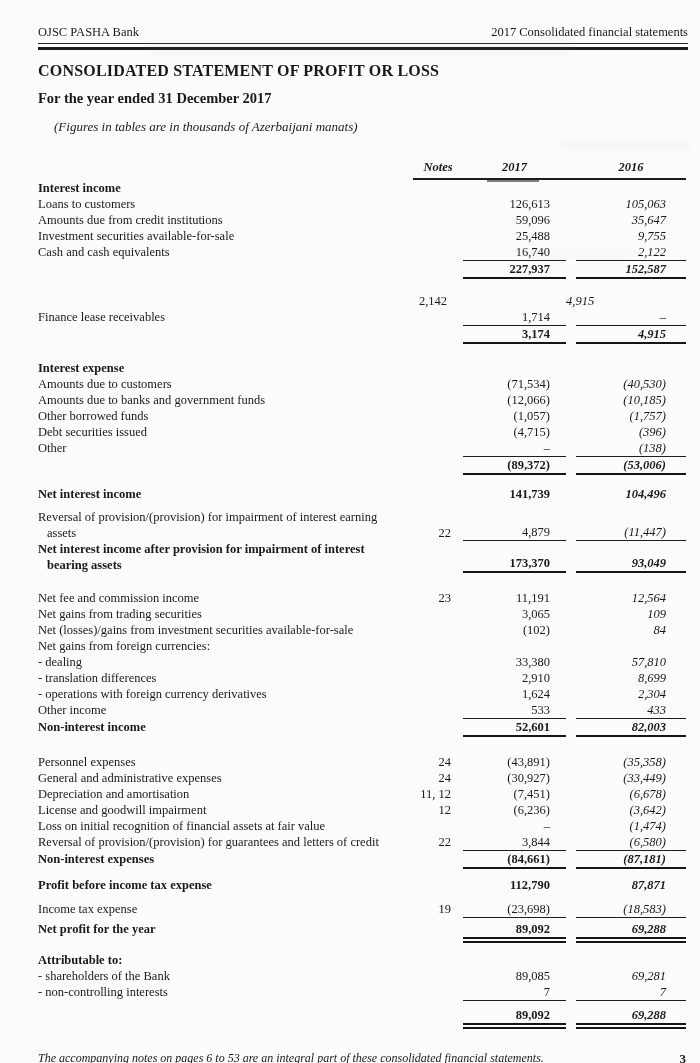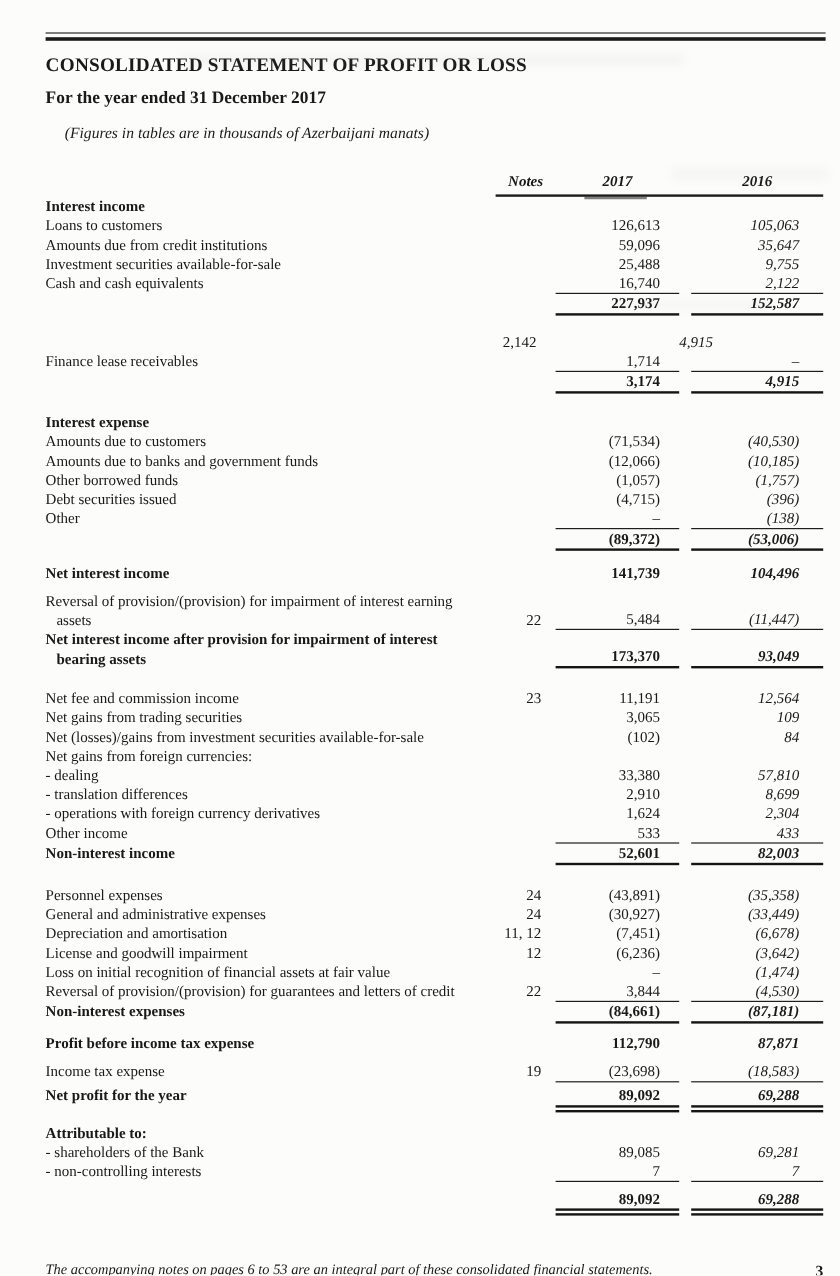--- a/index.html
+++ b/index.html
@@ -61,20 +61,24 @@
 </style>
 </head>
 <body>
 
 <div class="page">
 
   <div class="smudge s1"></div>
   <div class="smudge s2"></div>
   <div class="smudge s3"></div>
 
+  <div class="runhead">
+    <span>OJSC PASHA Bank</span>
+    <span>2017 Consolidated financial statements</span>
+  </div>
   <div class="rule-thin"></div>
   <div class="rule-thick"></div>
 
   <h1 class="doc-title">CONSOLIDATED STATEMENT OF PROFIT OR LOSS</h1>
   <h2 class="doc-subtitle">For the year ended 31 December 2017</h2>
   <p class="fig-note">(Figures in tables are in thousands of Azerbaijani manats)</p>
 
   <div class="fin-table" id="fin-table">
     <div class="trow header-row">
       <div class="c label"></div>
@@ -241,21 +245,21 @@
         <div class="c gap"></div>
         <div class="c v v16">104,496</div>
       </div>
       <div class="spacer" style="height: 7px;"></div>
       <div class="trow twoline">
         <div class="c label">
           <div class="line1">Reversal of provision/(provision) for impairment of interest earning</div>
           <div class="indent">assets</div>
         </div>
         <div class="c note">22</div>
-        <div class="c v v17 u-thin">5,484</div>
+        <div class="c v v17 u-thin">4,879</div>
         <div class="c gap"></div>
         <div class="c v v16 u-thin">(11,447)</div>
       </div>
       <div class="trow bold twoline">
         <div class="c label">
           <div class="line1">Net interest income after provision for impairment of interest</div>
           <div class="indent">bearing assets</div>
         </div>
         <div class="c note"></div>
         <div class="c v v17 u-thick">173,370</div>
@@ -390,21 +394,21 @@
         <div class="c gap"></div>
         <div class="c v v16">(1,474)</div>
       </div>
       <div class="trow">
         <div class="c label">
           <div class="line1">Reversal of provision/(provision) for guarantees and letters of credit</div>
         </div>
         <div class="c note">22</div>
         <div class="c v v17 u-thin">3,844</div>
         <div class="c gap"></div>
-        <div class="c v v16 u-thin">(4,530)</div>
+        <div class="c v v16 u-thin">(6,580)</div>
       </div>
       <div class="trow bold">
         <div class="c label">
           <div class="line1">Non-interest expenses</div>
         </div>
         <div class="c note"></div>
         <div class="c v v17 u-thick">(84,661)</div>
         <div class="c gap"></div>
         <div class="c v v16 u-thick">(87,181)</div>
       </div>

